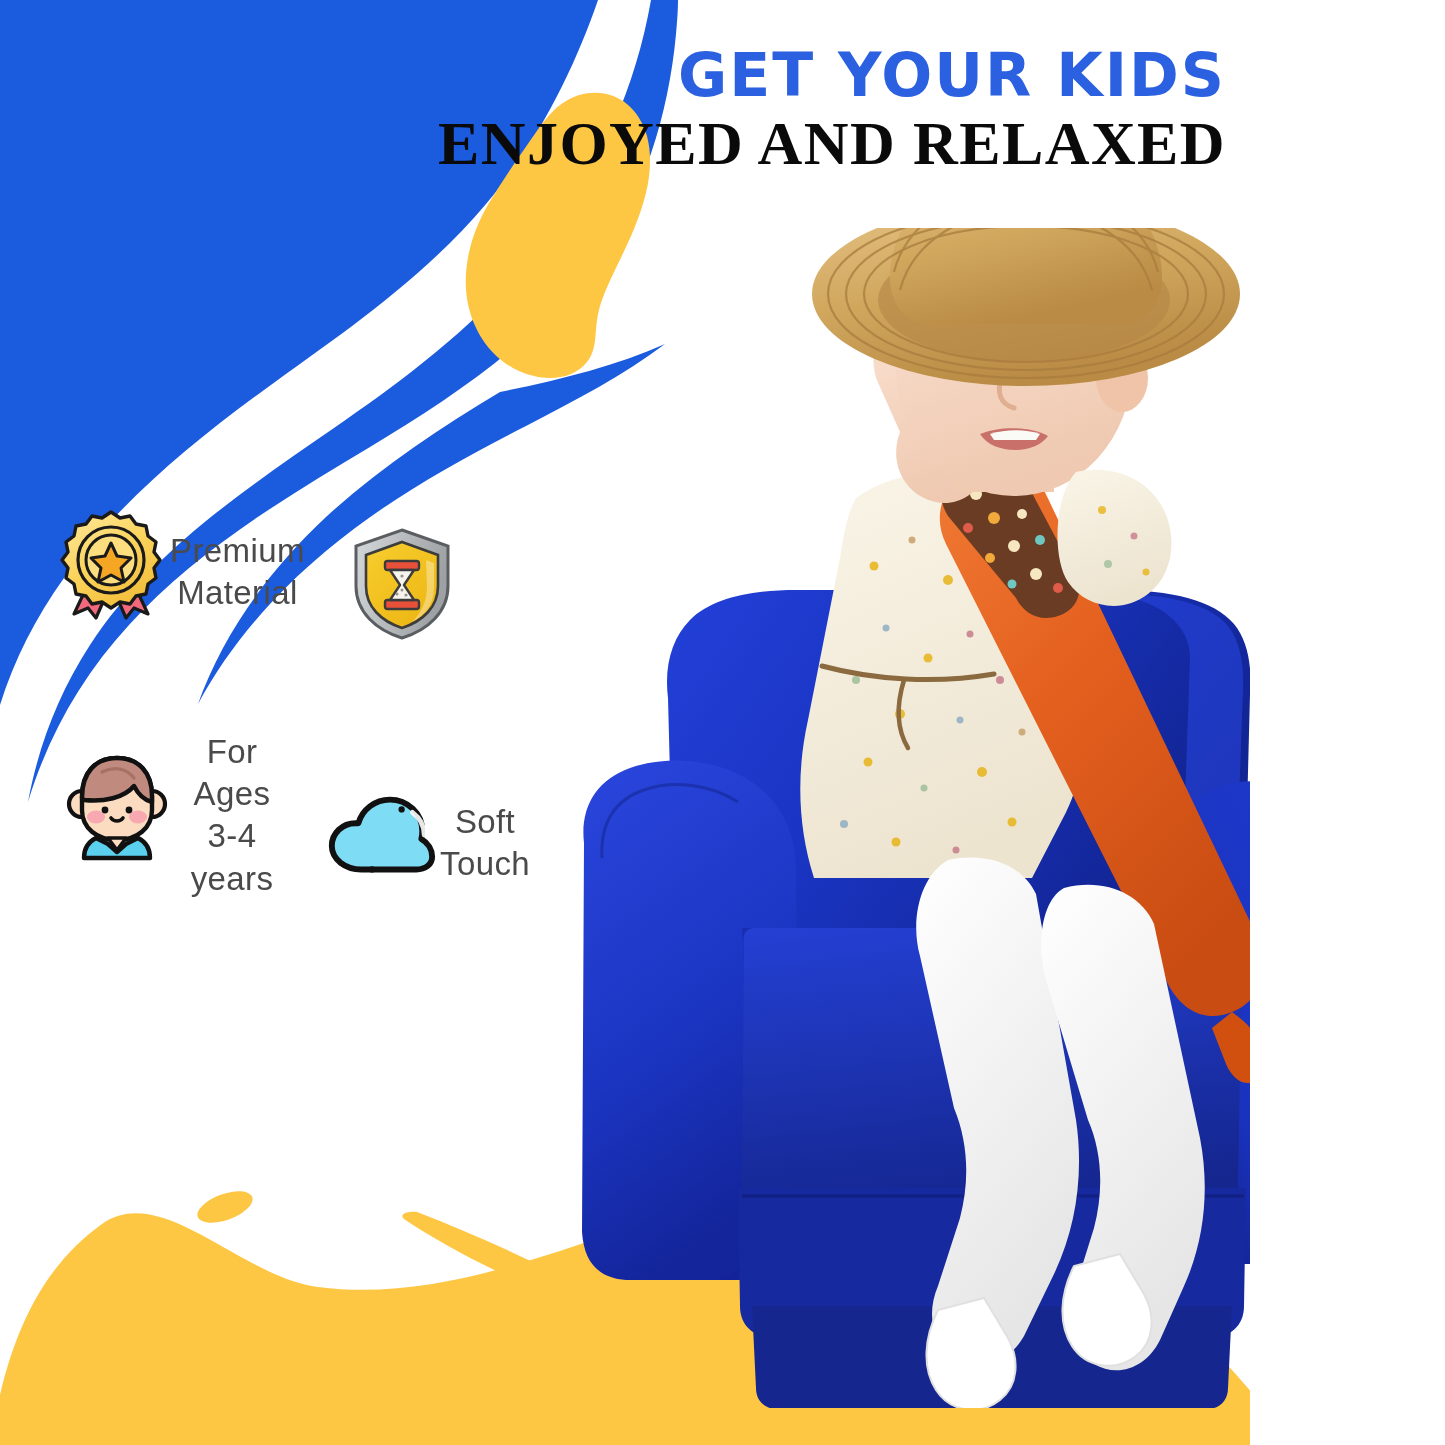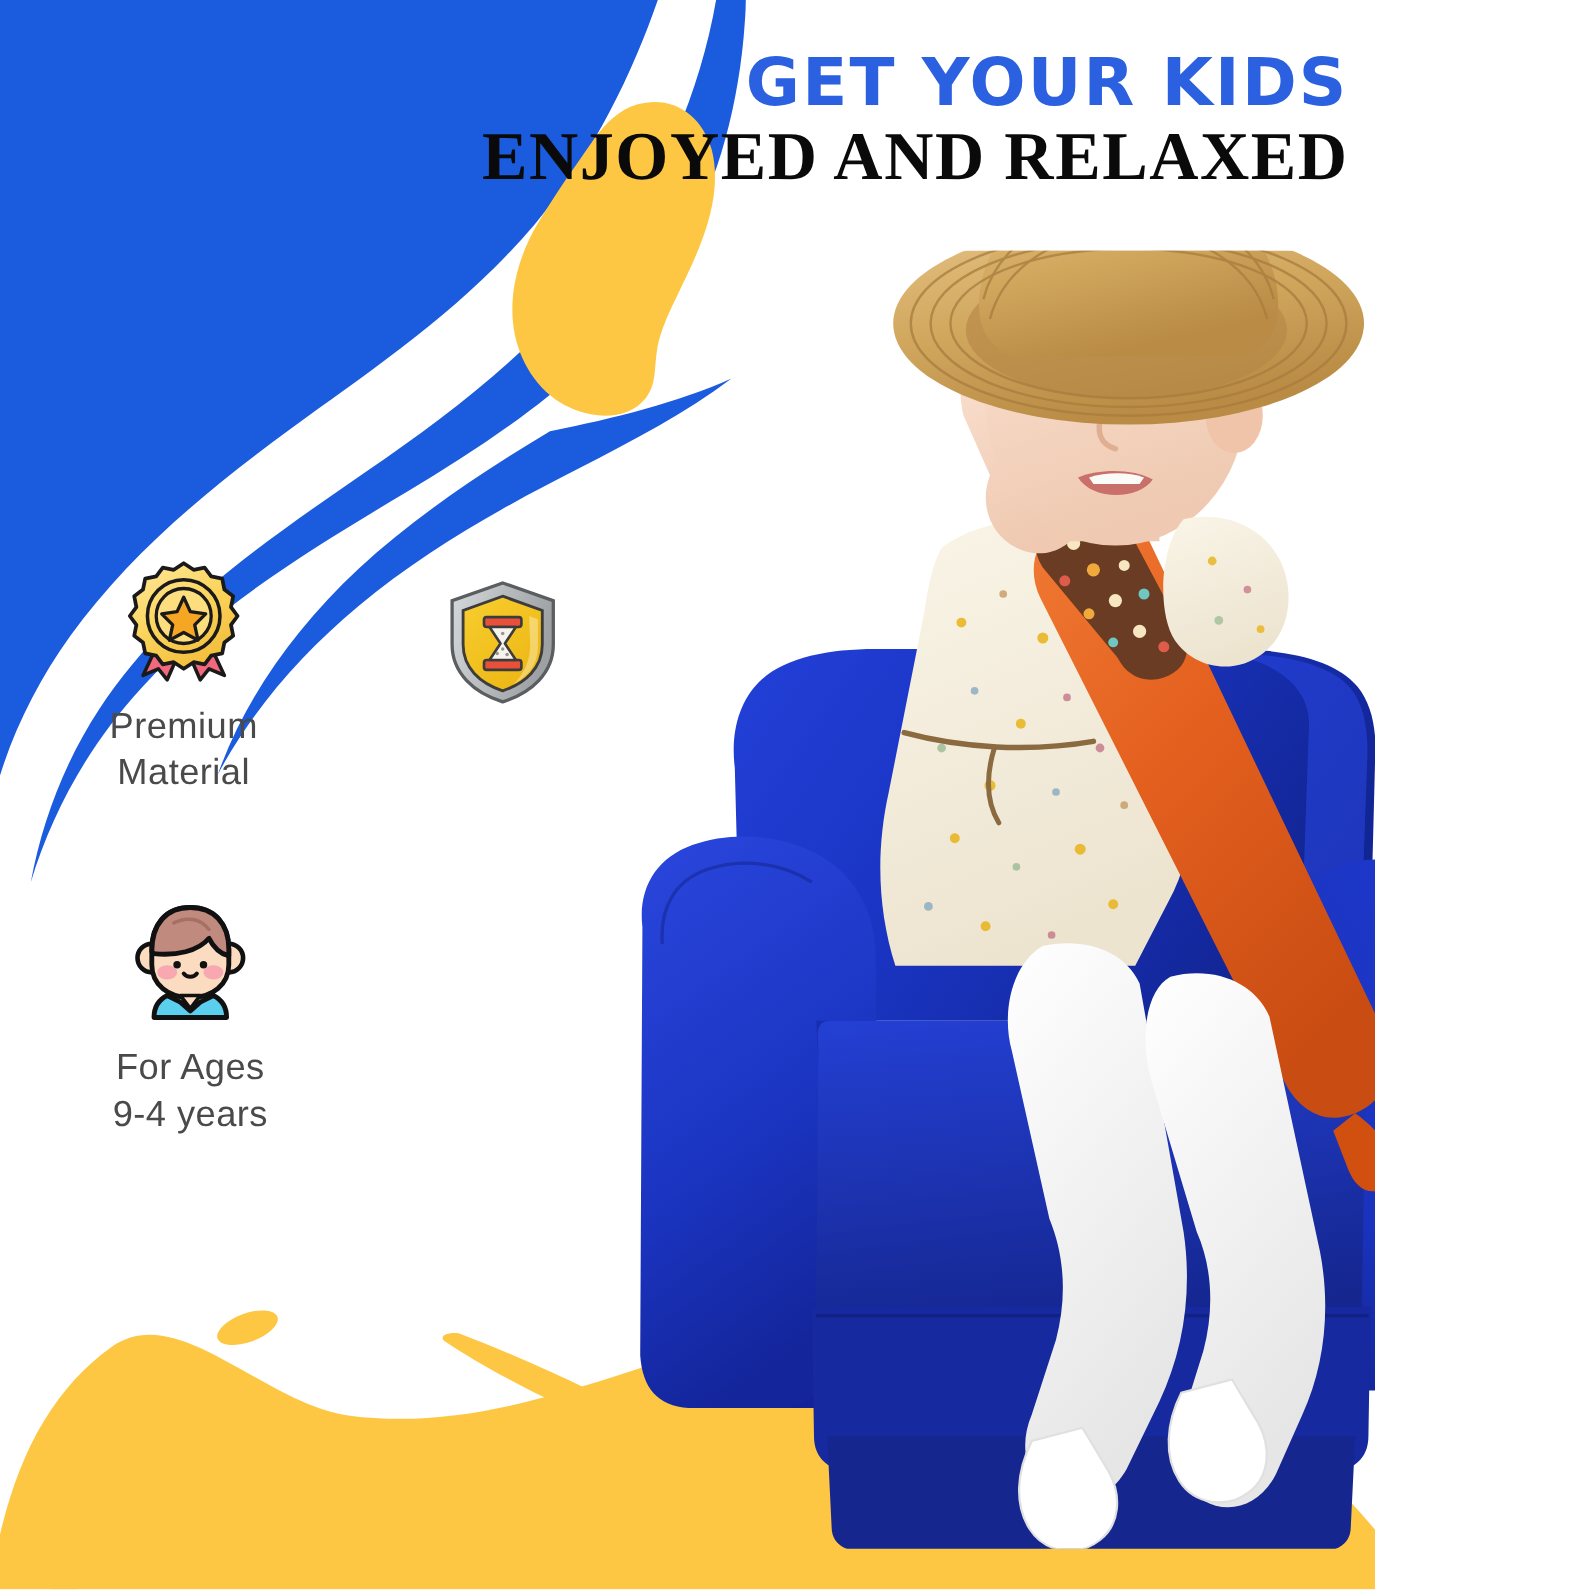--- a/index.html
+++ b/index.html
@@ -60,21 +60,21 @@
     width:540px;
     display:grid;
     grid-template-columns:230px 230px;
     grid-template-rows:auto auto;
     column-gap:22px;
     row-gap:92px;
     z-index:6;
   }
   .feature {
     display:flex;
-    flex-direction:column;
+    flex-direction:row;
     align-items:center;
     text-align:center;
   }
   .feature-icon {
     width:120px; height:120px;
     display:flex; align-items:center; justify-content:center;
     margin-bottom:14px;
   }
   .feature-icon svg { display:block; }
   .feature-label {
@@ -536,19 +536,39 @@
           <circle cx="47" cy="58" r="3.4" fill="#111111"></circle>
           <circle cx="71" cy="58" r="3.4" fill="#111111"></circle>
 
           <path fill="none" stroke="#111111" stroke-width="3.6" stroke-linecap="round" d="M53,66 C56,70 62,70 65,66"></path>
 
           <path fill="#5BD0EE" stroke="#111111" stroke-width="4.4" stroke-linejoin="round" d="M38,86 C30,90 26,96 26,106 L92,106 C92,96 88,90 80,86 L68,92 L59,100 L50,92 Z"></path>
           <path fill="#FBDCC0" stroke="#111111" stroke-width="3.4" stroke-linejoin="round" d="M50,86 L59,98 L68,86 Z"></path>
         </svg>
       </div>
       <div class="feature-label">For Ages
-9-4 years</div>
+3-4 years</div>
     </div>
 
+    <div class="feature f-soft">
+      <div class="feature-icon">
+        <svg width="122" height="92" viewBox="0 0 122 92">
+          <path fill="#7FDCF5" stroke="#111111" stroke-width="6" stroke-linejoin="round" stroke-linecap="round" d="M42,80
+                   C26,80 12,70 12,56
+                   C12,43 23,33 36,33
+                   C37,33 38,33 39,33
+                   C43,19 56,9 71,9
+                   C89,9 104,23 104,41
+                   C104,44 104,46 103,49
+                   C110,53 114,60 114,67
+                   C114,75 107,80 98,80 Z"></path>
+          <path fill="none" stroke="#FFFFFF" stroke-width="5" stroke-linecap="round" opacity="0.9" d="M94,22 C102,28 106,36 106,45"></path>
+          <circle cx="83" cy="19" r="3.2" fill="#111111"></circle>
+          <circle cx="53" cy="80" r="3.2" fill="#111111"></circle>
+        </svg>
+      </div>
+      <div class="feature-label">Soft
+Touch</div>
+    </div>
 
   </div>
 
 </div>
 
 </body></html>

